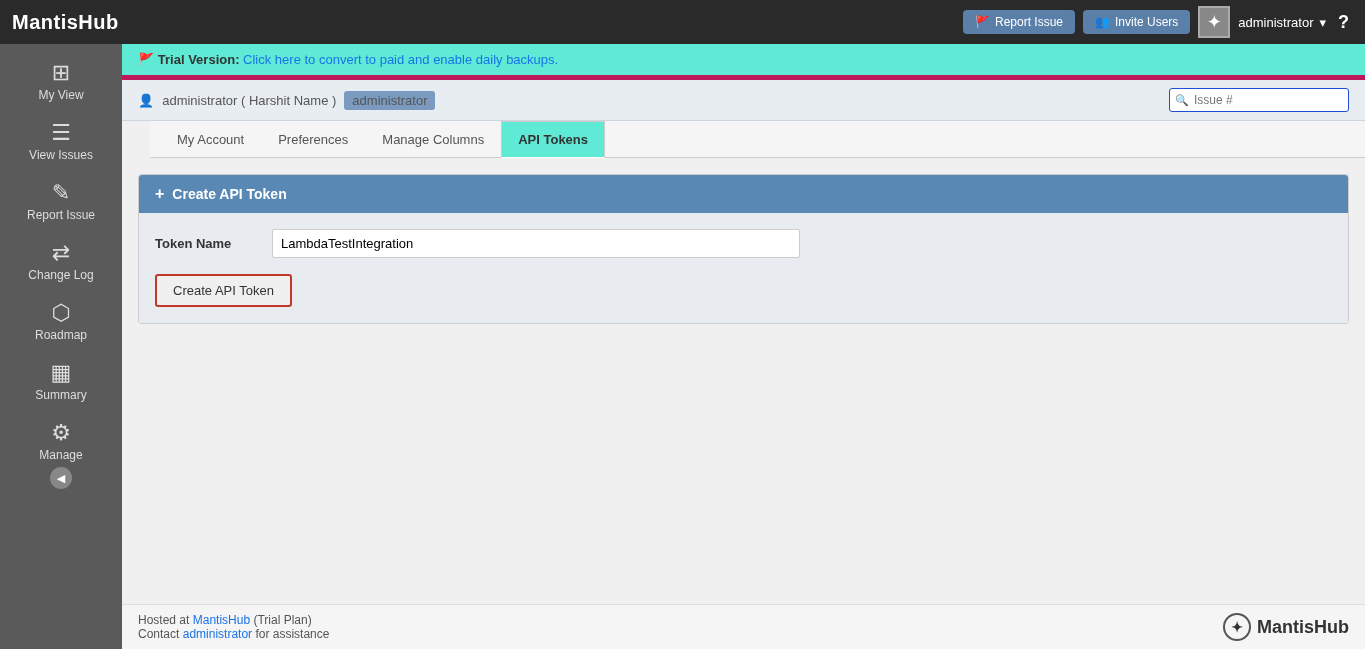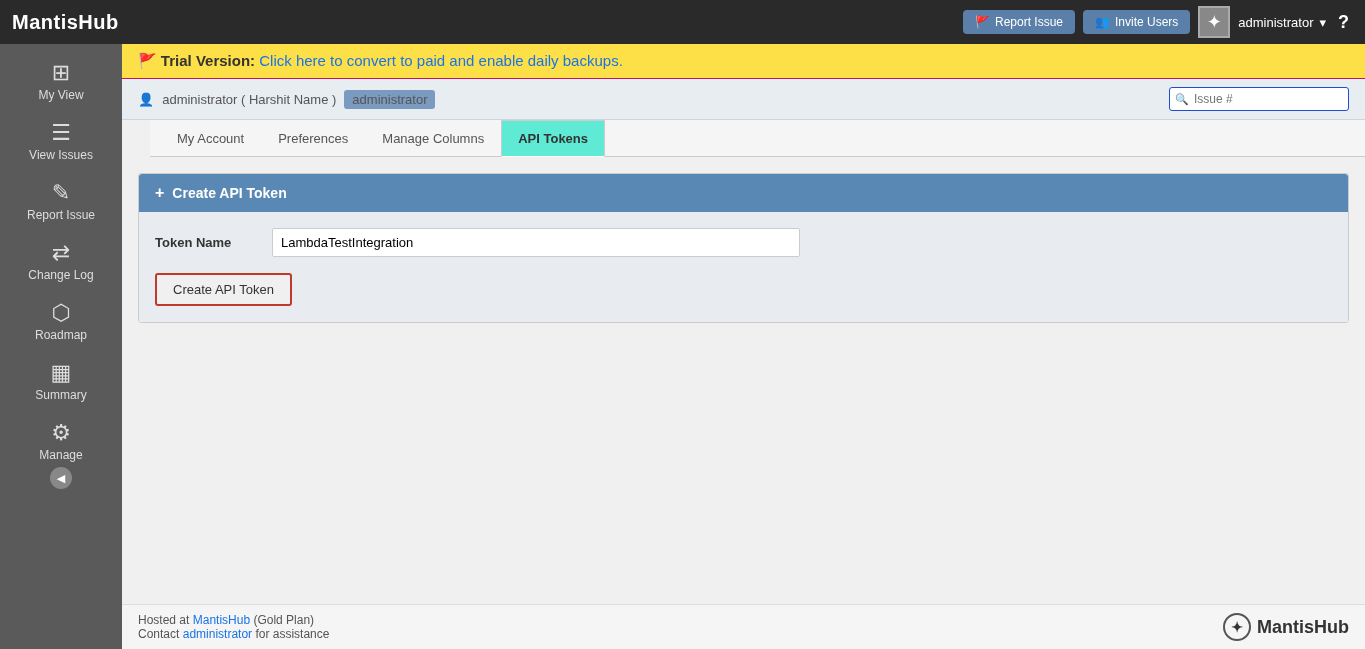--- a/index.html
+++ b/index.html
@@ -126,24 +126,24 @@
     
     .content-area {
       flex: 1;
       display: flex;
       flex-direction: column;
       overflow: hidden;
     }
 
     
     .trial-banner {
-      background: #fde047;
-      border-bottom: 1px solid #be185d;
+      background: #5eead4;
+      border-bottom: 5px solid #be185d;
       padding: 8px 16px;
-      font-size: 15px;
+      font-size: 13px;
       flex-shrink: 0;
     }
     .trial-banner strong { color: #333; }
     .trial-banner a { color: #1a73e8; text-decoration: none; }
 
     
     .user-header {
       background: #e8edf2;
       border-bottom: 1px solid #cdd5df;
       padding: 8px 16px;
@@ -416,21 +416,21 @@
             <button class="create-token-btn">Create API Token</button>
           </div>
         </div>
       </div>
     </div>
 
     <div class="footer">
       <div>
         <span>Hosted at</span>
         <a href="#">MantisHub</a>
-        <span>(Gold Plan)</span>
+        <span>(Trial Plan)</span>
         <br>
         <span>Contact</span>
         <a href="#">administrator</a>
         <span>for assistance</span>
       </div>
       <div class="footer-logo">
         <div class="footer-logo-icon">✦</div>
         <span>MantisHub</span>
       </div>
     </div>

